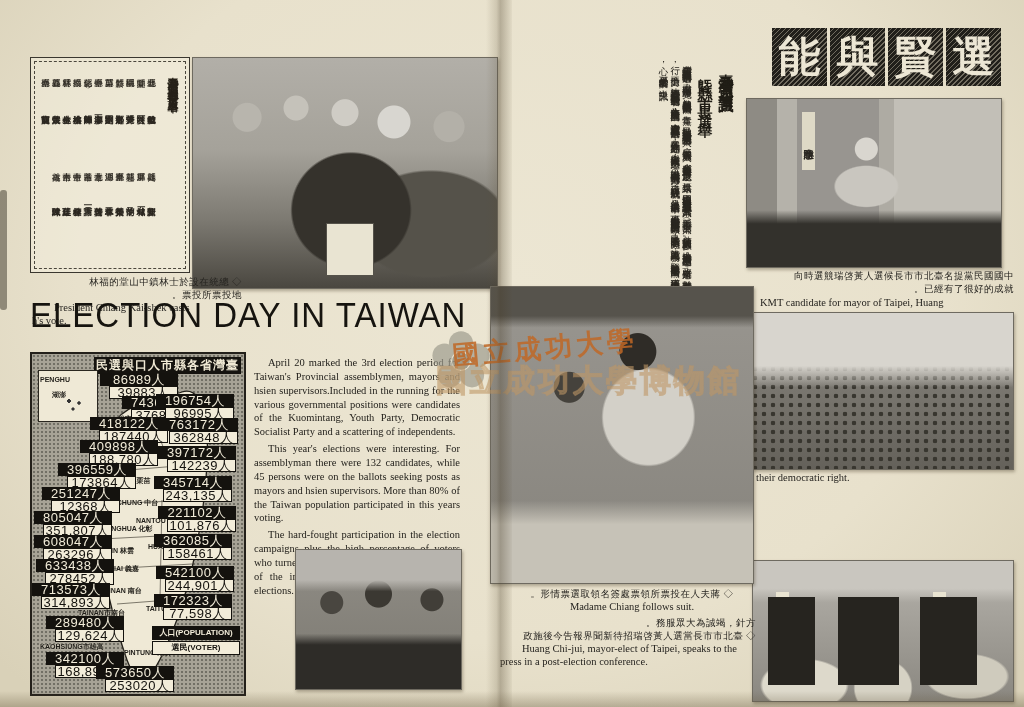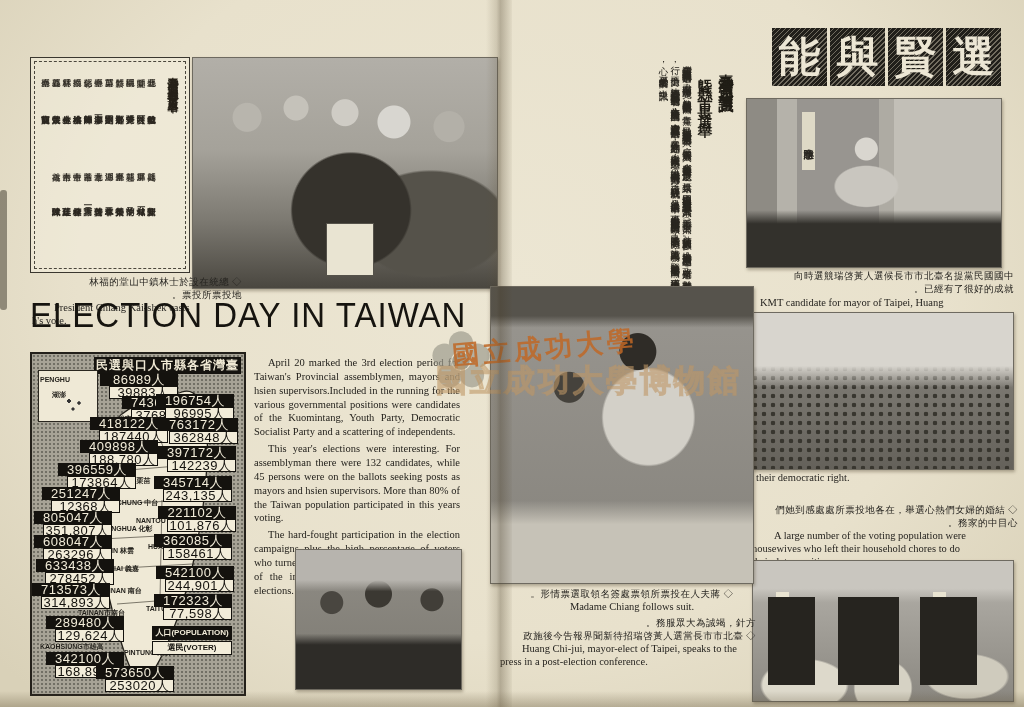--- a/index.html
+++ b/index.html
@@ -48,21 +48,21 @@
   .inset .dots{position:absolute;left:26px;top:26px;width:22px;height:16px;
       background:radial-gradient(circle at 4px 4px,#333 0 1.6px,transparent 2px),
                  radial-gradient(circle at 14px 6px,#333 0 1.4px,transparent 2px),
                  radial-gradient(circle at 8px 12px,#333 0 1.2px,transparent 2px);}
   .map svg{position:absolute;inset:0;}
   .mlabel{position:absolute;font-family:"Liberation Sans",sans-serif;font-size:7px;font-weight:bold;color:#1f1d18;
       white-space:nowrap;text-shadow:0 0 2px rgba(240,233,214,.9);}
   .stat{position:absolute;width:78px;font-family:"Liberation Sans",sans-serif;font-size:13px;font-weight:normal;line-height:11px;}
   .stat .p{background:#14120e;color:#f2ecd9;border:1px solid #14120e;text-align:center;letter-spacing:.5px;}
   .stat .v{background:#f2ecd9;color:#14120e;border:1px solid #14120e;text-align:center;margin-left:9px;margin-top:0px;letter-spacing:.5px;}
-  .legend{position:absolute;left:120px;top:272px;width:80px;font-family:"Liberation Sans",sans-serif;font-size:8px;font-weight:bold;line-height:12px;}
+  .legend{position:absolute;left:120px;top:272px;width:88px;font-family:"Liberation Sans",sans-serif;font-size:8px;font-weight:bold;line-height:12px;}
   .legend .p{background:#14120e;color:#f2ecd9;text-align:center;border:1px solid #14120e;}
   .legend .v{background:#f2ecd9;color:#14120e;text-align:center;border:1px solid #14120e;margin-top:1px;}
 
   
   .article{left:248px;top:356px;width:212px;font-size:10.5px;line-height:1.32;text-align:justify;color:#24221d;}
   .article p{margin:0 0 3px 6px;text-indent:14px;}
 
   
   .ph-chiang{left:192px;top:57px;width:306px;height:232px;
      background-image:
@@ -375,27 +375,20 @@
     <div class="en-cap ind">KMT candidate for mayor of Taipei, Huang</div>
     <div class="en-cap">Chi-jui, presents a happy face to would-be voters.</div>
   </div>
 
   <div class="ph ph-crowd"></div>
 
   <div class="abs cap-citizens">
     <div class="en-cap">their democratic right.</div>
   </div>
 
-  <div class="abs cap-housewives">
-    <div class="zh-cap">們她到感處處所票投地各在，舉選心熱們女婦的婚結 ◇</div>
-    <div class="zh-cap">。務家的中目心</div>
-    <div class="en-cap ind">A large number of the voting population were</div>
-    <div class="en-cap">housewives who left their household chores to do</div>
-    <div class="en-cap">their duty as citizens.</div>
-  </div>
 
   <div class="ph ph-booths"></div>
 
   <div class="ph ph-madame"></div>
 
   <div class="abs cap-madame">
     <div class="zh-cap">。形情票選取領名簽處票領所票投在人夫蔣 ◇</div>
     <div class="en-cap">Madame Chiang follows suit.</div>
   </div>
 

